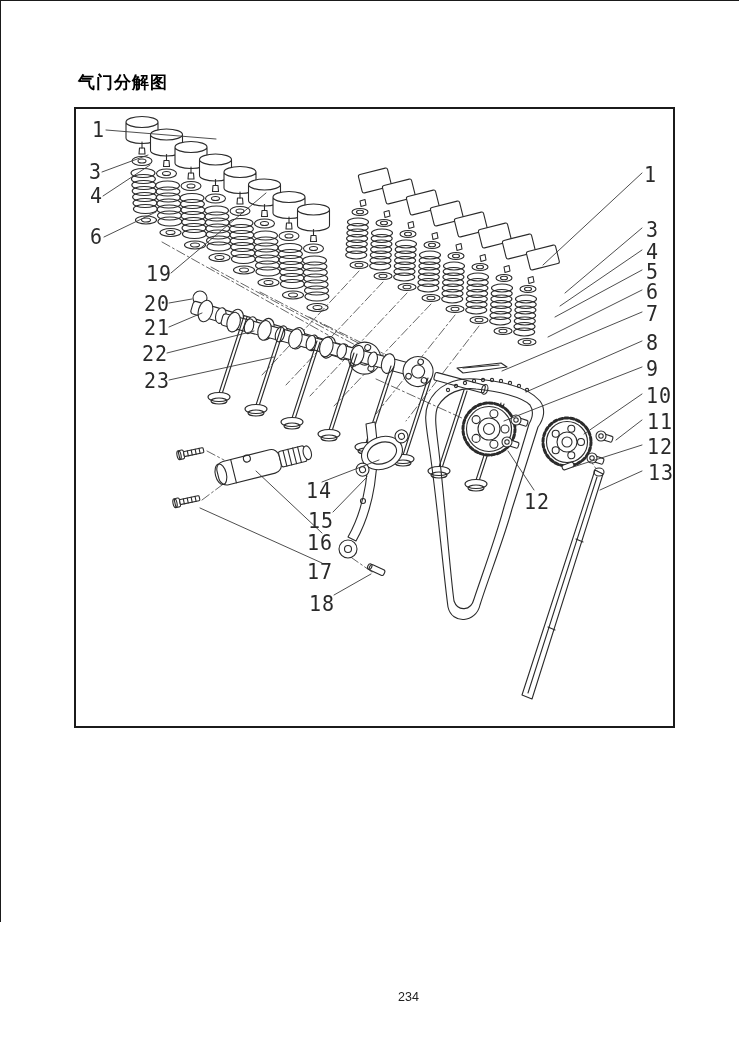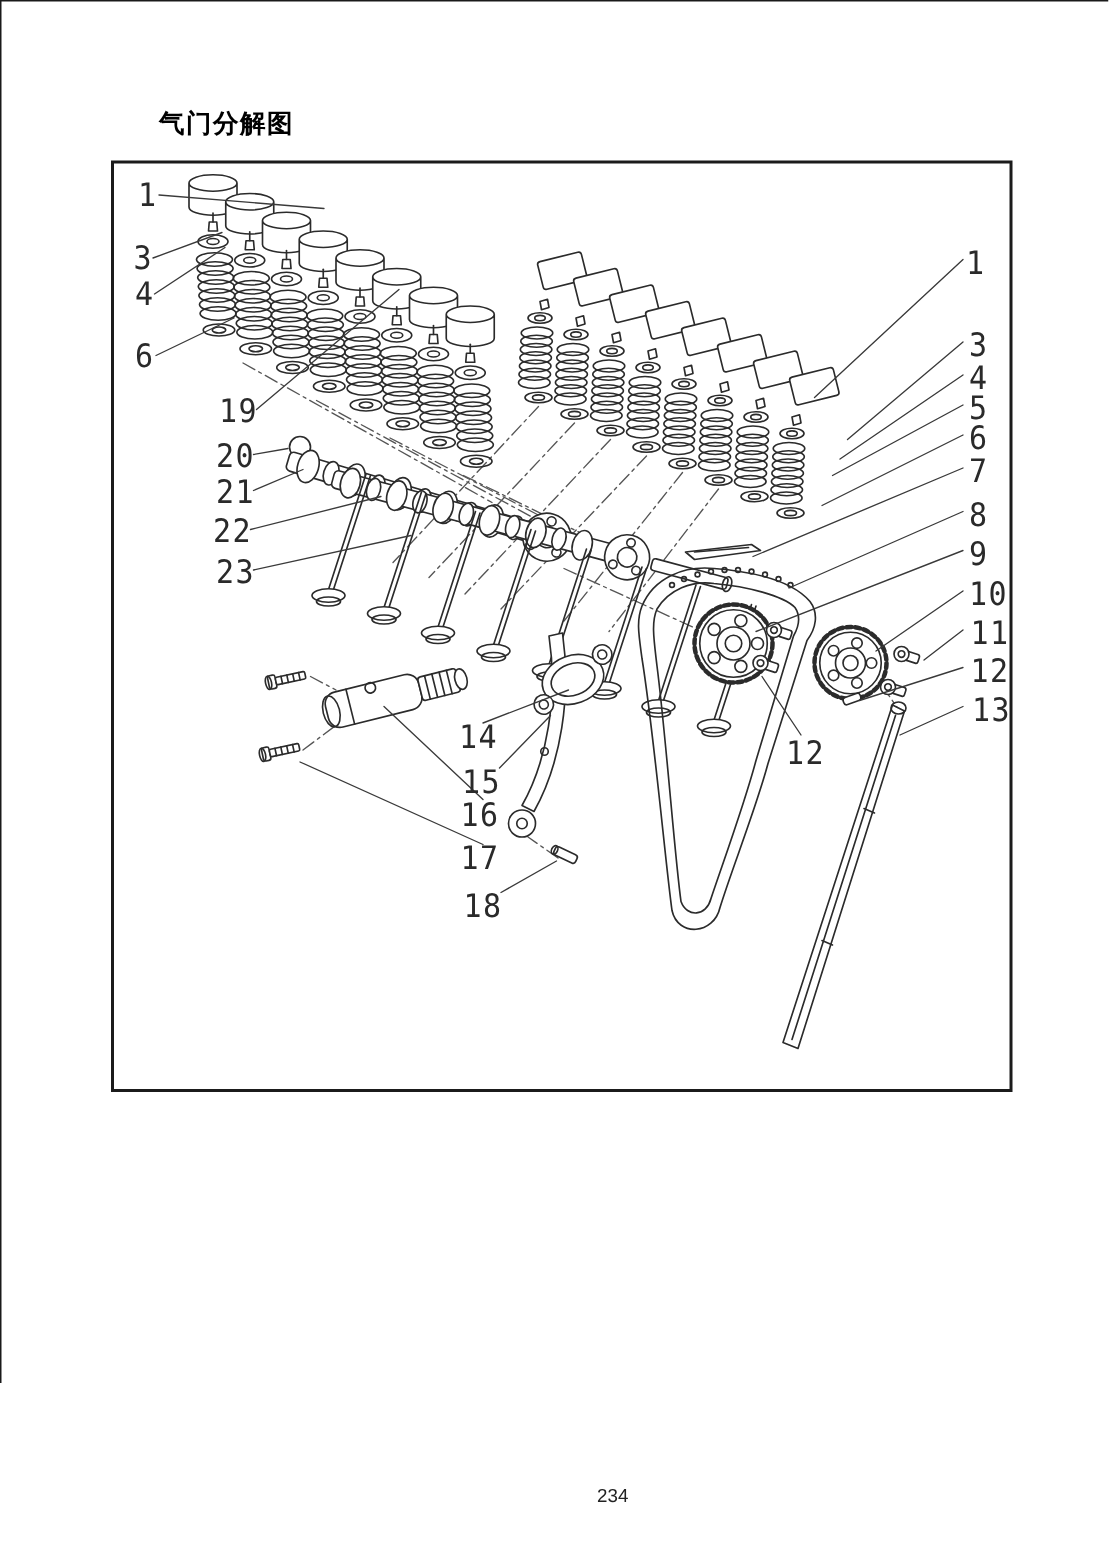--- a/index.html
+++ b/index.html
@@ -1,19 +1,19 @@
 <!DOCTYPE html>
 <html><head>
 <meta charset="utf-8">
 <style>
   html,body{margin:0;padding:0;background:#ffffff;}
   body{width:739px;height:1037px;position:relative;font-family:"Liberation Sans",sans-serif;overflow:hidden;}
   .edge-top{position:absolute;left:0;top:0;width:739px;height:1px;background:#1a1a1a;}
   .edge-left{position:absolute;left:0;top:0;width:1px;height:922px;background:#1a1a1a;}
-  .doc-title{position:absolute;left:78px;top:71px;font-size:17px;font-weight:700;color:#000;letter-spacing:1px;margin-left:28px;}
+  .doc-title{position:absolute;left:78px;top:71px;font-size:17px;font-weight:700;color:#000;letter-spacing:1px;}
   .frame{position:absolute;left:74px;top:107px;width:601px;height:621px;border:2px solid #1b1b1b;box-sizing:border-box;background:#fff;}
   .frame svg{position:absolute;left:0;top:0;}
   svg *{stroke:#2b2b2b;fill:none;stroke-width:1.1;stroke-linecap:round;stroke-linejoin:round;}
   svg .w{fill:#ffffff;}
   svg .dd{stroke:#555;stroke-width:0.9;stroke-dasharray:9 3 2 3;}
   svg .ld{stroke:#3a3a3a;stroke-width:0.9;}
   svg .teeth{stroke-width:3;stroke-dasharray:3.4 2.4;}
   .callout{position:absolute;font-family:"DejaVu Sans Mono",monospace;font-size:20px;line-height:20px;color:#2a2a2a;letter-spacing:1px;transform:scaleY(1.08);transform-origin:left top;}
   .page-number{position:absolute;left:0;top:990px;width:739px;text-align:center;font-size:12.5px;color:#222;margin-left:39px;}
 </style>

